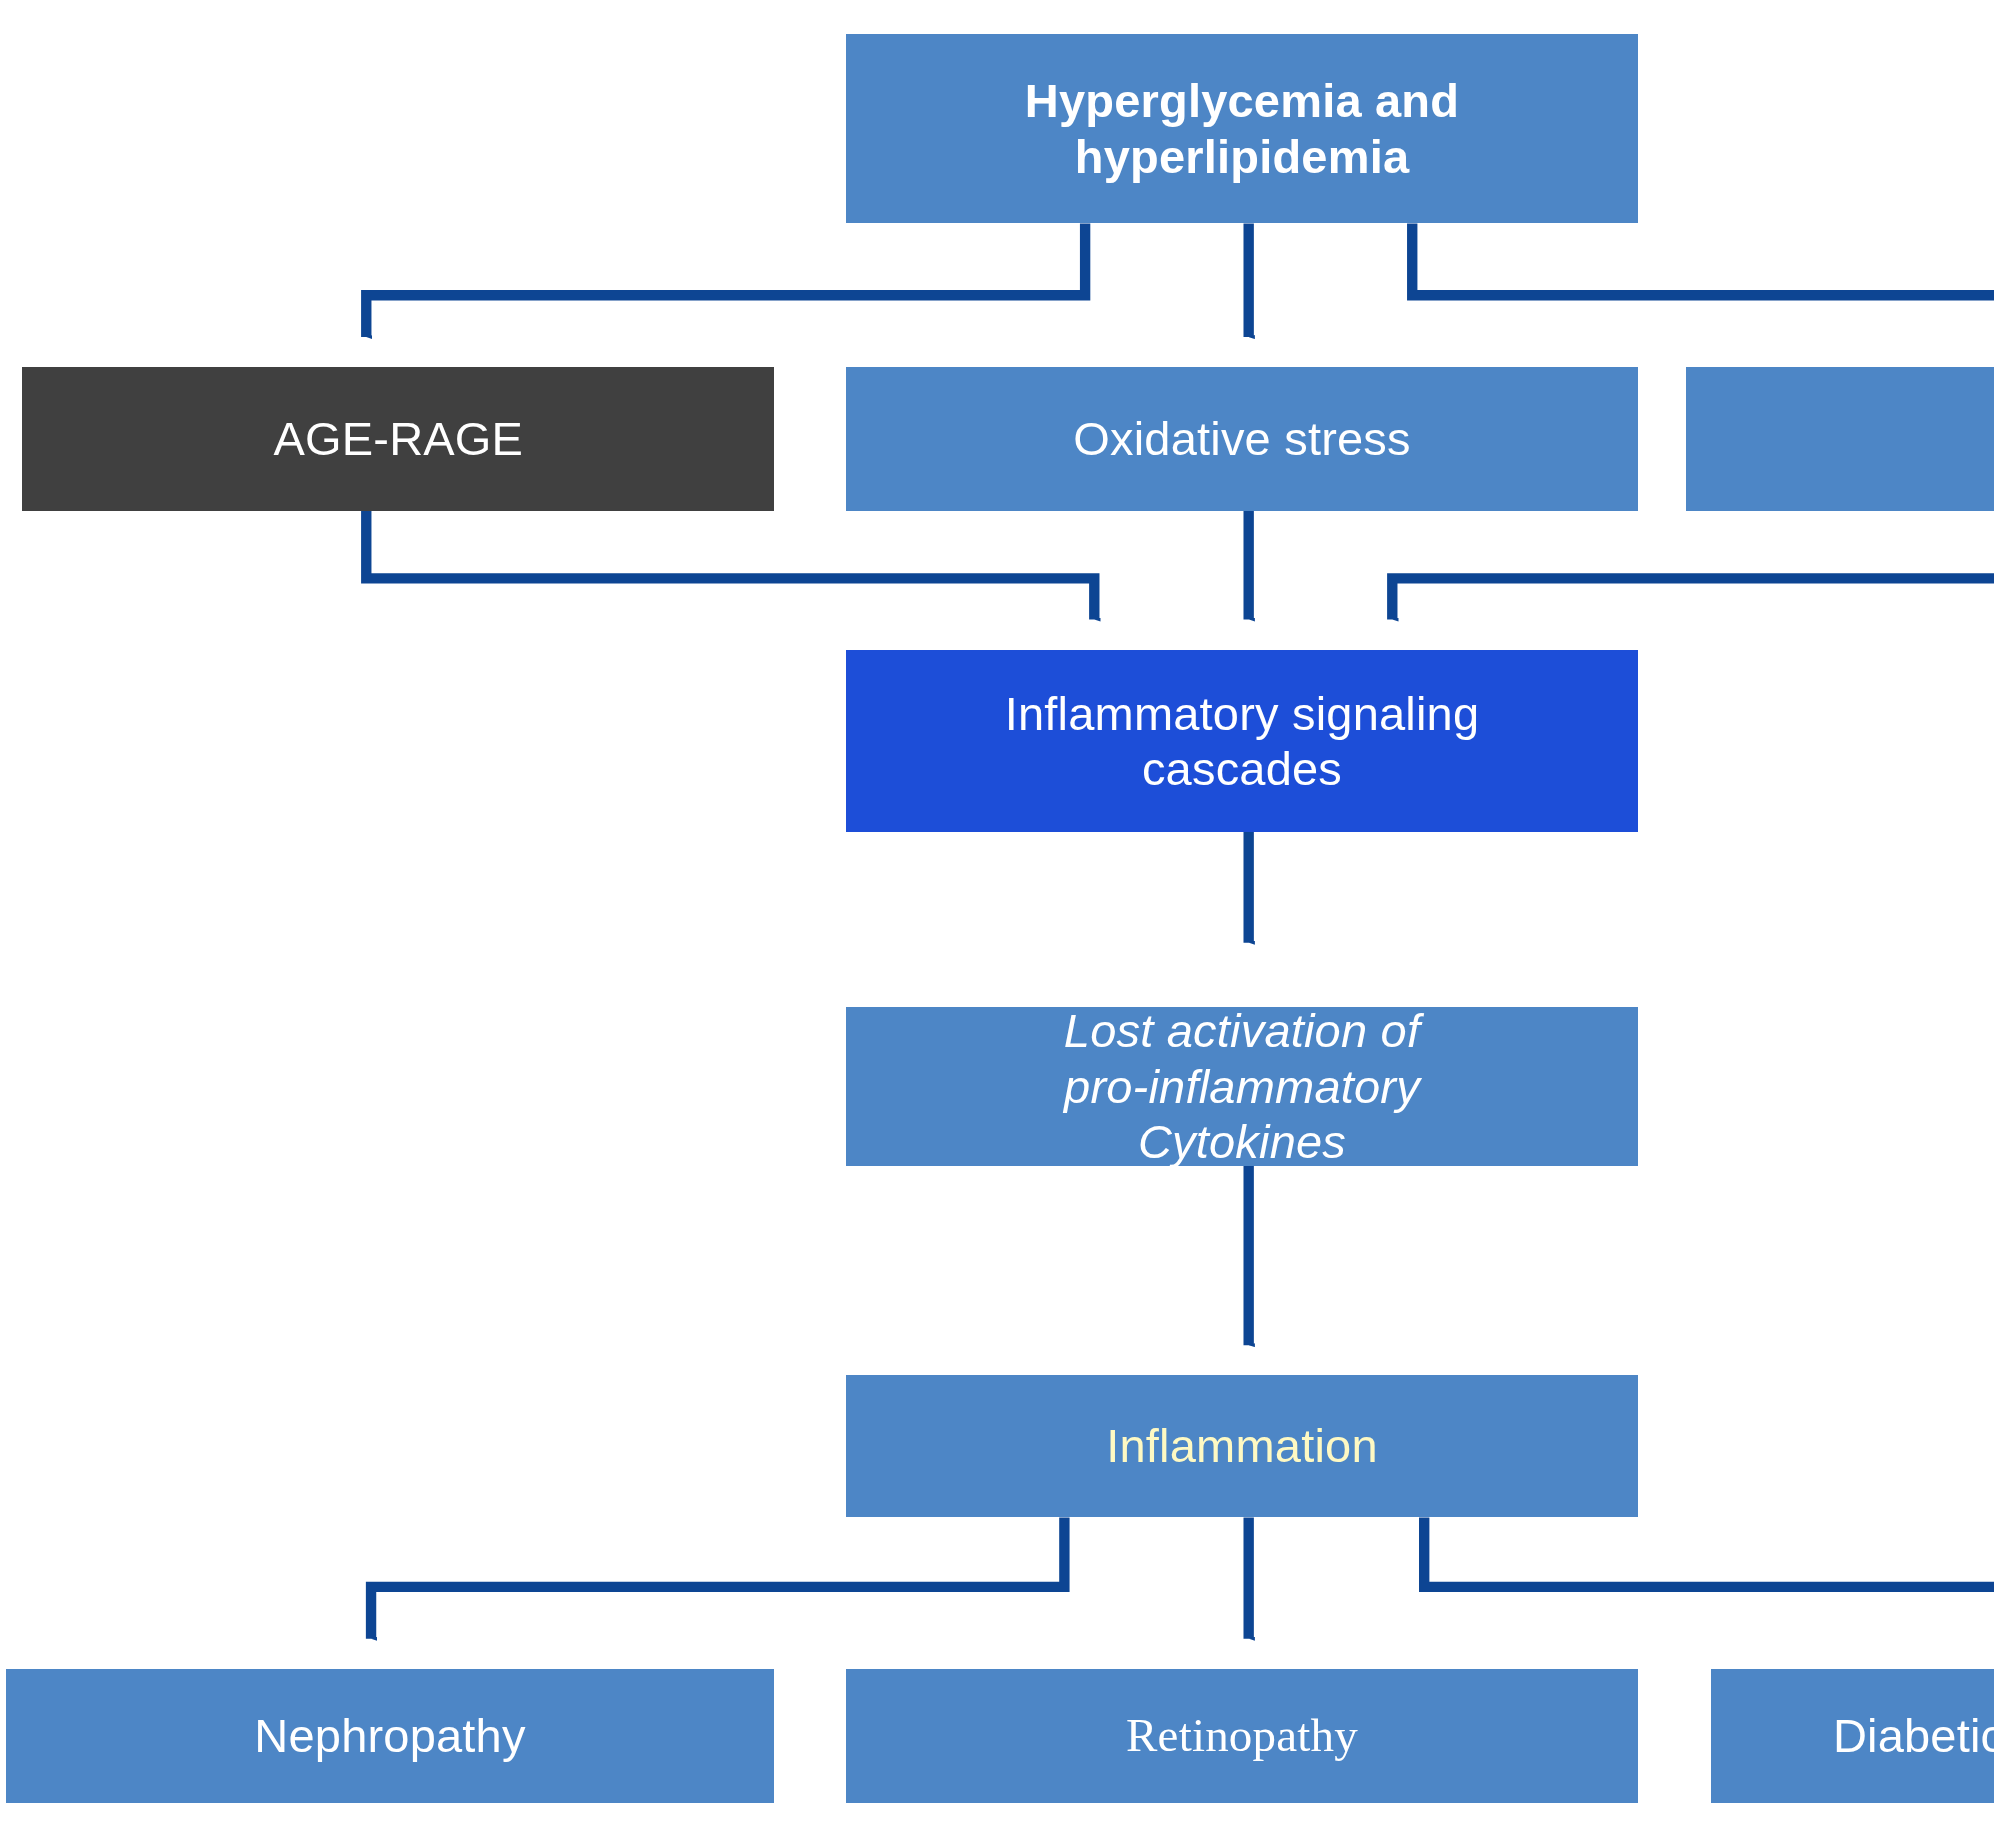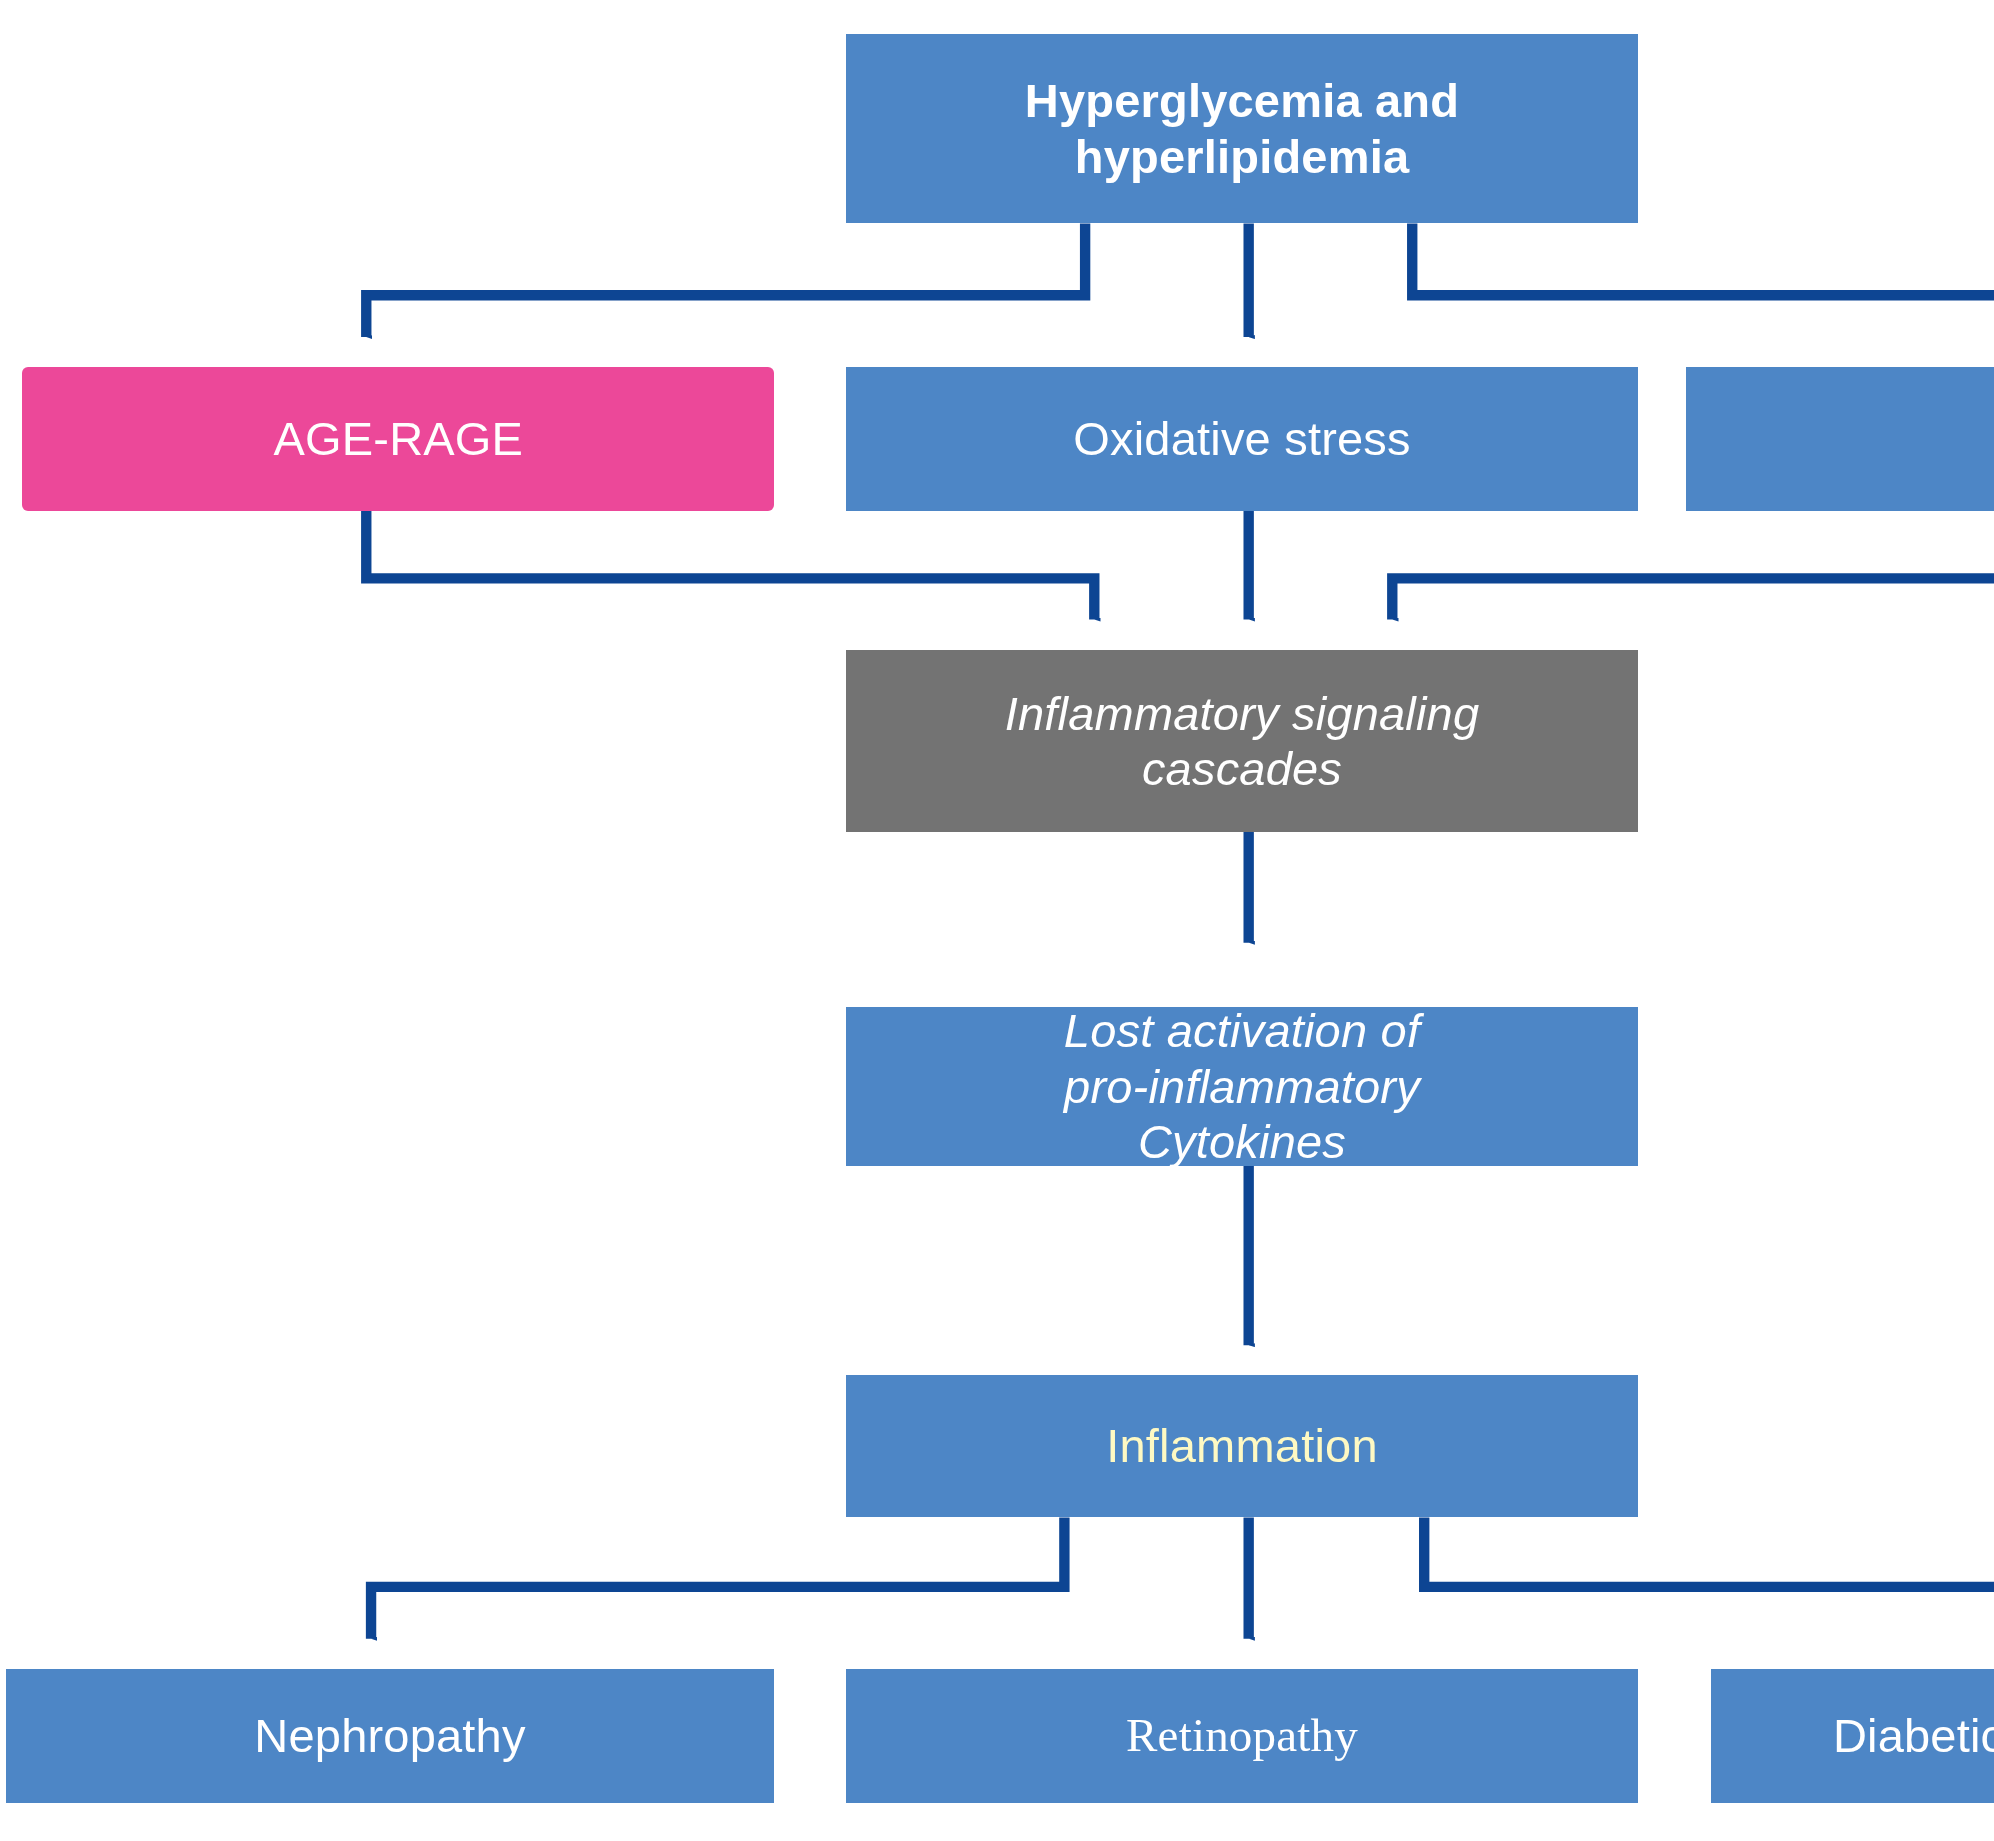--- a/index.html
+++ b/index.html
@@ -112,27 +112,27 @@
     </g>
 
     <g>
       <path d="M 3570 3804 L 3570 3978 L 5320 3978 L 5320 4108" fill="none" stroke="#0D4593" stroke-width="26" marker-end="url(#arrowhead)"></path>
     </g>
   </svg>
 
   <div class="node" id="node-hyperglycemia" style="background: rgb(77, 134, 198); color: rgb(255, 255, 255); font-weight: bold;">Hyperglycemia and
 hyperlipidemia</div>
 
-  <div class="node" id="node-age-rage" style="background: #ec4899; color: rgb(255, 255, 255); border-radius: 6px;">AGE-RAGE</div>
+  <div class="node" id="node-age-rage" style="background: #404040; color: rgb(255, 255, 255);">AGE-RAGE</div>
 
   <div class="node" id="node-oxidative" style="background: rgb(77, 134, 198); color: rgb(255, 255, 255);">Oxidative stress</div>
 
   <div class="node" id="node-hypoxia" style="background: rgb(77, 134, 198); color: rgb(255, 255, 255);">Hypoxia</div>
 
-  <div class="node" id="node-cascades" style="background: #737373; color: rgb(255, 255, 255); font-style: italic;">Inflammatory signaling
+  <div class="node" id="node-cascades" style="background: #1d4ed8; color: rgb(255, 255, 255);">Inflammatory signaling
 cascades</div>
 
   <div class="node" id="node-cytokines" style="background: rgb(77, 134, 198); color: rgb(255, 255, 255);">Lost activation of
 pro-inflammatory
 Cytokines</div>
 
   <div class="node" id="node-inflammation" style="background: rgb(77, 134, 198); color: #fef9c3;">Inflammation</div>
 
   <div class="node" id="node-nephropathy" style="background: rgb(77, 134, 198); color: rgb(255, 255, 255);">Nephropathy</div>
 

